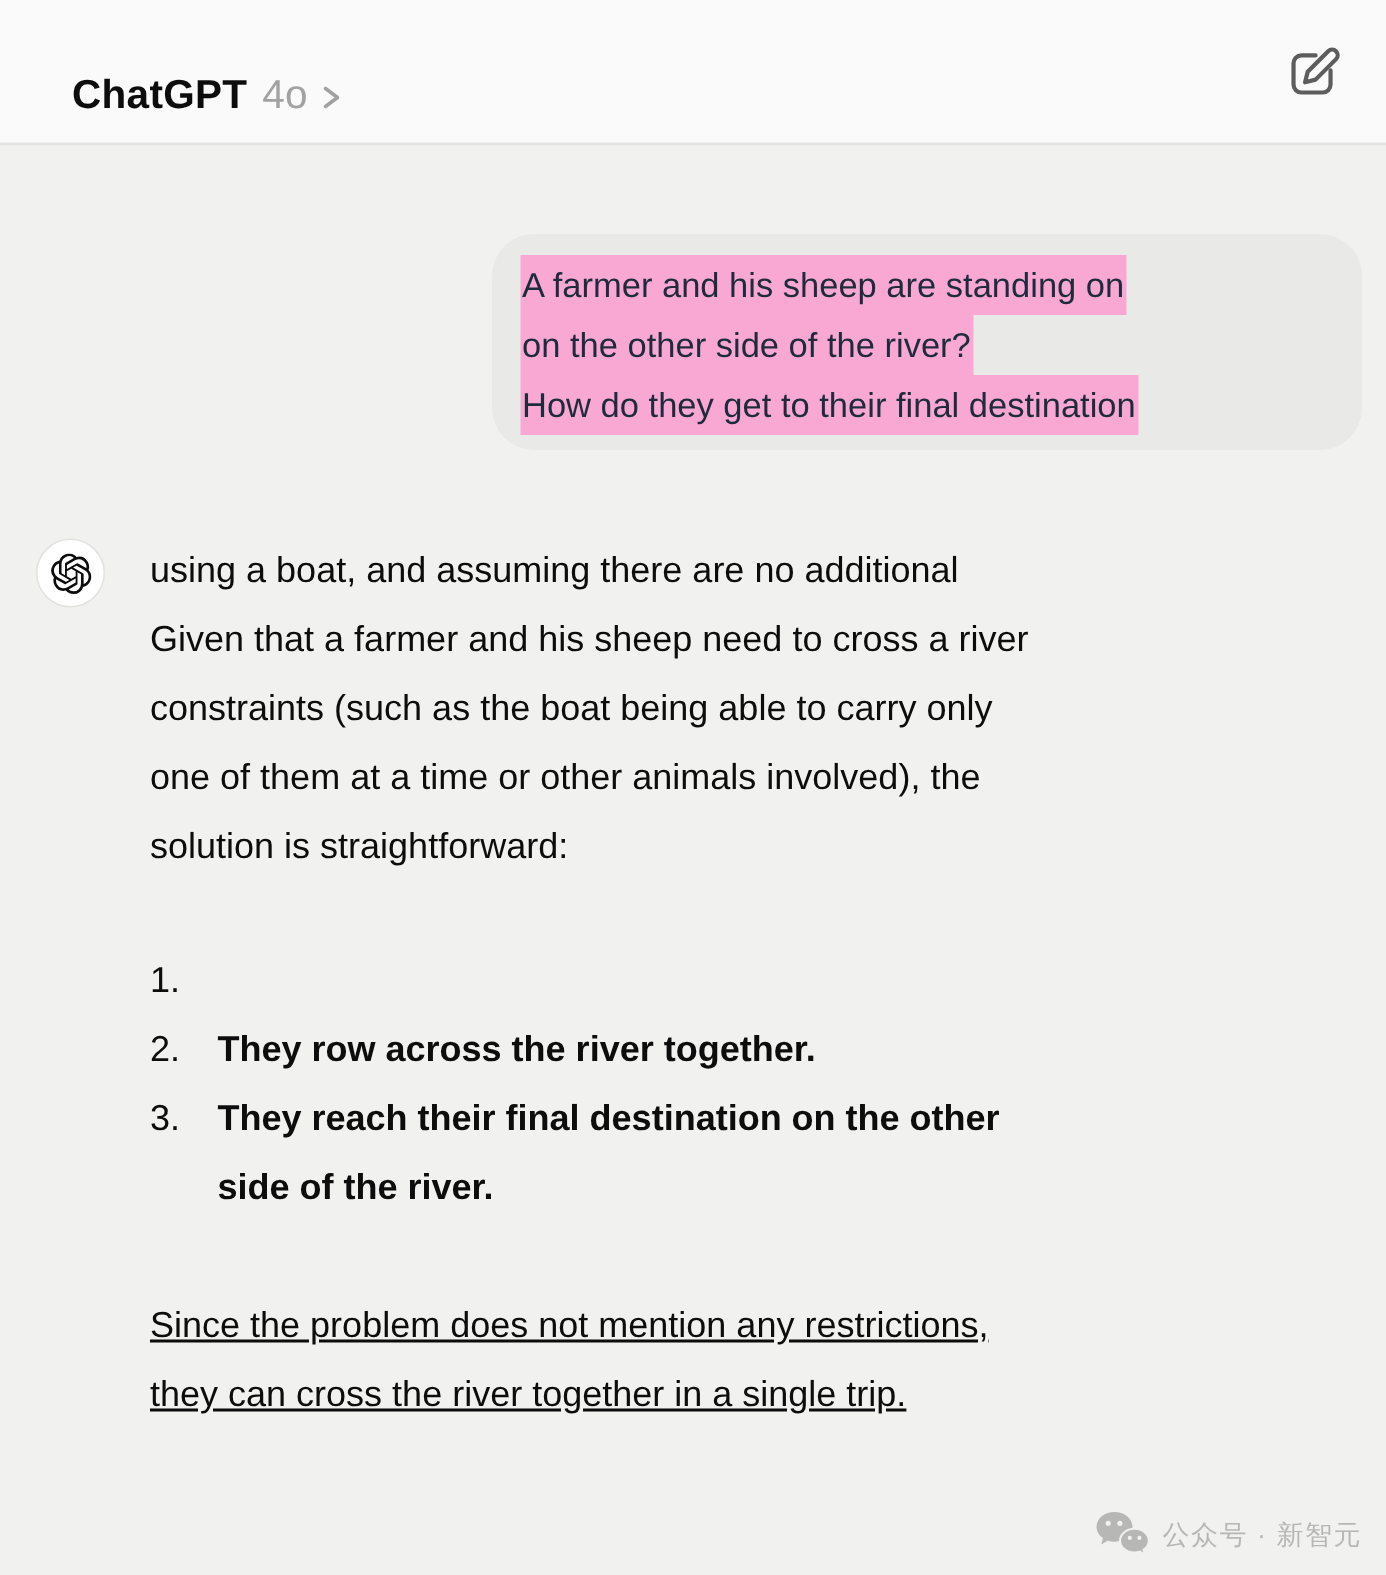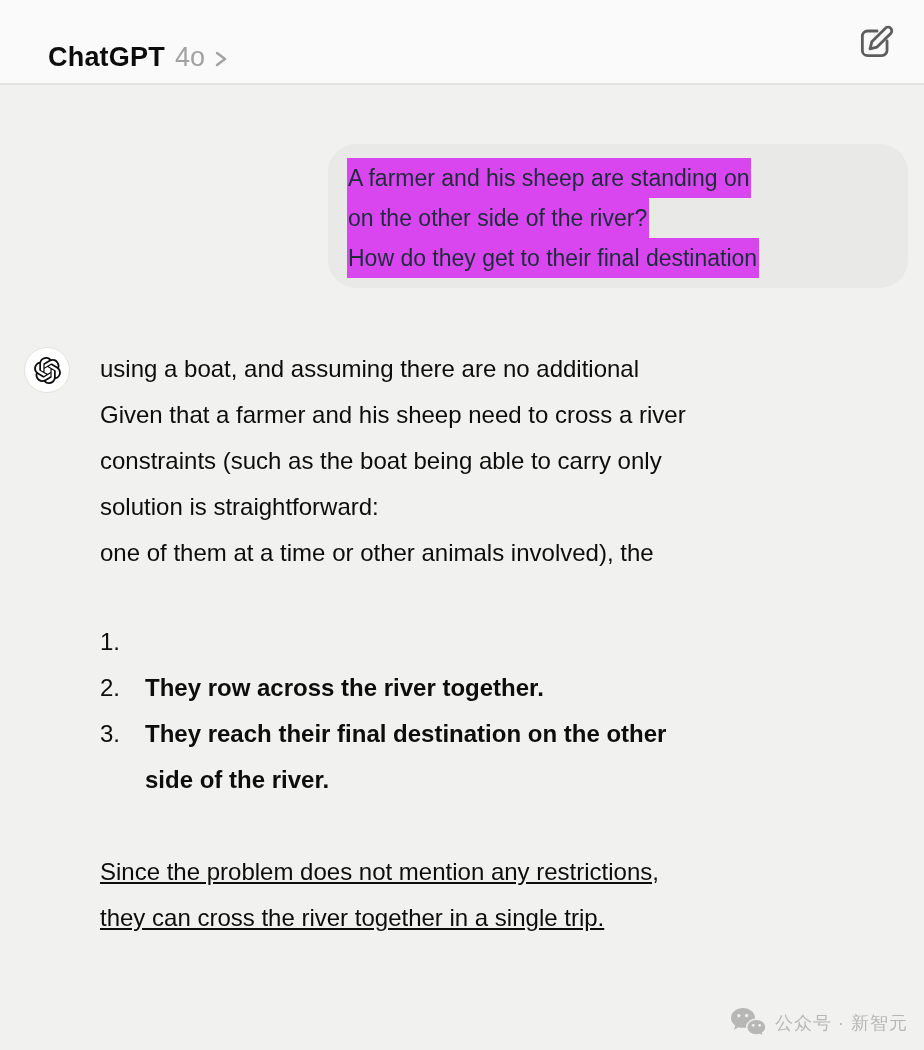--- a/index.html
+++ b/index.html
@@ -6,21 +6,21 @@
   html, body {
     width: 924px; height: 1050px;
     font-family: "Liberation Sans", sans-serif;
     background: #f1f1f0;
     overflow: hidden;
     position: relative;
   }
 
   
   .chat-header {
-    height: 85px;
+    height: 97px;
     background: #fafafa;
     border-bottom: 2px solid #e3e3e2;
     display: flex;
     align-items: center;
     padding: 0 26px 0 48px;
   }
   .title-group { display: flex; align-items: baseline; gap: 10px; }
   .app-title { font-size: 27px; font-weight: 700; color: #0d0d0d; letter-spacing: 0.2px; }
   .model-selector { display: flex; align-items: center; gap: 7px; cursor: pointer; margin-top: 31px; }
   .model-label { font-size: 27px; font-weight: 400; color: #a2a2a2; }
@@ -42,21 +42,21 @@
   .user-bubble {
     width: 580px;
     background: #e9e9e8;
     border-radius: 28px;
     padding: 14px 20px 10px 20px;
   }
   .bubble-line { font-size: 23px; line-height: 40px; color: #1f2b3d; }
   .bubble-line .sel {
     display: inline-block;
     line-height: 40px;
-    background: #d946ef;
+    background: #f9a8d4;
     padding: 0 2px 0 1px;
     margin-left: -1px;
   }
 
   
   .assistant-row {
     display: flex;
     align-items: flex-start;
     margin-top: 58px;
     padding-left: 24px;
@@ -139,22 +139,22 @@
         <path d="M22.2819 9.8211a5.9847 5.9847 0 0 0-.5157-4.9108 6.0462 6.0462 0 0 0-6.5098-2.9A6.0651 6.0651 0 0 0 4.9807 4.1818a5.9847 5.9847 0 0 0-3.9977 2.9 6.0462 6.0462 0 0 0 .7427 7.0966 5.98 5.98 0 0 0 .511 4.9107 6.051 6.051 0 0 0 6.5146 2.9001A5.9847 5.9847 0 0 0 13.2599 24a6.0557 6.0557 0 0 0 5.7718-4.2058 5.9894 5.9894 0 0 0 3.9977-2.9001 6.0557 6.0557 0 0 0-.7475-7.073zm-9.022 12.6081a4.4755 4.4755 0 0 1-2.8764-1.0408l.1419-.0804 4.7783-2.7582a.7948.7948 0 0 0 .3927-.6813v-6.7369l2.02 1.1686a.071.071 0 0 1 .038.0615v5.5826a4.504 4.504 0 0 1-4.4945 4.4849zm-9.6607-4.1254a4.4708 4.4708 0 0 1-.5346-3.0137l.142.0852 4.783 2.7582a.7712.7712 0 0 0 .7806 0l5.8428-3.3685v2.3324a.0804.0804 0 0 1-.0332.0615L9.74 19.9502a4.4992 4.4992 0 0 1-6.1408-1.6464zM2.3408 7.8956a4.485 4.485 0 0 1 2.3655-1.9728V11.6a.7664.7664 0 0 0 .3879.6765l5.8144 3.3543-2.0201 1.1685a.0757.0757 0 0 1-.071 0l-4.8303-2.7865A4.504 4.504 0 0 1 2.3408 7.8956zm16.5963 3.8558L13.1038 8.364 15.1192 7.2a.0757.0757 0 0 1 .071 0l4.8303 2.7913a4.4944 4.4944 0 0 1-.6765 8.1042v-5.6772a.79.79 0 0 0-.407-.667zm2.0107-3.0231l-.142-.0852-4.7735-2.7818a.7759.7759 0 0 0-.7854 0L9.409 9.2297V6.8974a.0662.0662 0 0 1 .0284-.0615l4.8303-2.7866a4.4992 4.4992 0 0 1 6.6802 4.66zM8.3065 12.863l-2.02-1.1638a.0804.0804 0 0 1-.038-.0567V6.0742a4.4992 4.4992 0 0 1 7.3757-3.4537l-.142.0805L8.704 5.459a.7948.7948 0 0 0-.3927.6813zm1.0976-2.3654l2.602-1.4998 2.6069 1.4998v2.9994l-2.5974 1.4997-2.6067-1.4997z"></path>
       </svg>
     </span>
   </div>
 
   <div class="assistant-content">
     <div class="intro">
       <div>using a boat, and assuming there are no additional</div>
       <div>Given that a farmer and his sheep need to cross a river</div>
       <div>constraints (such as the boat being able to carry only</div>
+      <div>one of them at a time or other animals involved), the</div>
       <div>solution is straightforward:</div>
-      <div>one of them at a time or other animals involved), the</div>
     </div>
 
     <ol class="steps">
       <li class="step">
         <span class="num">1.</span>
       </li>
       <li class="step">
         <span class="num">2.</span>
         <div class="step-body">
           <div>They row across the river together.</div>

